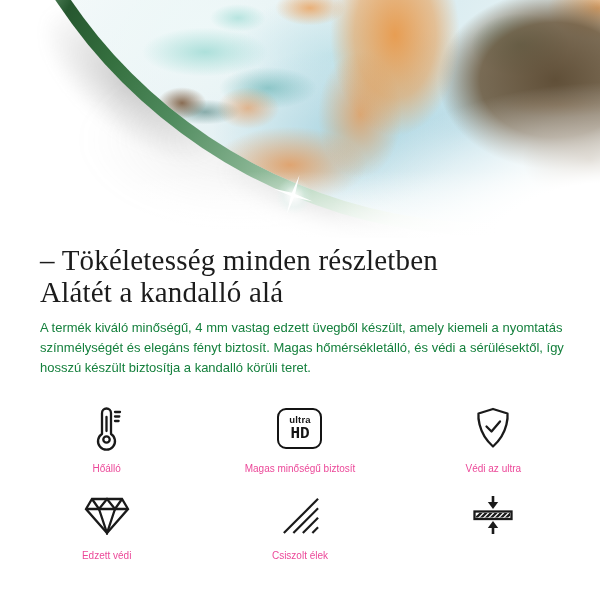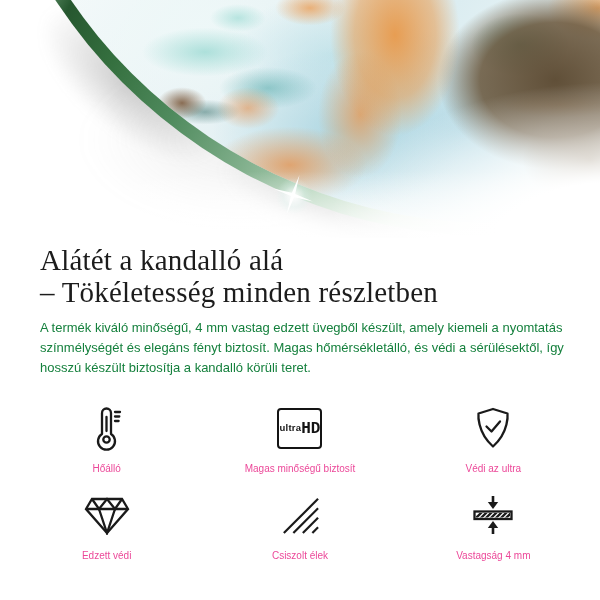--- a/index.html
+++ b/index.html
@@ -111,22 +111,22 @@
   .feature-label {
     margin-top: 8px;
     font-size: 10px;
     line-height: 18px;
     color: #ec4899;
     text-align: center;
   }
   svg.icon { stroke: #1a1a1a; fill: none; stroke-width: 2.3; }
   .uhd-box {
     width: 45px; height: 41px;
-    border: 2.5px solid #141414; border-radius: 4px;
-    display: flex; align-items: center; justify-content: center;
+    border: 2.5px solid #141414; border-radius: 9px;
+    display: flex; flex-direction: column; align-items: center; justify-content: center;
     color: #141414; background: #ffffff;
   }
   .uhd-box .u-small { font-size: 9.5px; font-weight: 600; line-height: 10px; letter-spacing: 0.2px; }
   .uhd-box .u-big   { font-size: 16px;  font-weight: 800; line-height: 16px; margin-top: 1px; font-family: Liberation Mono, monospace; }
 </style>
 </head>
 <body>
 
 <div class="hero">
   <div class="shadow-c"></div>
@@ -135,22 +135,22 @@
   <div class="edge"></div>
   <div class="marble"></div>
   <div class="fade-overlay"></div>
   <div class="sparkle-glow"></div>
   <svg class="sparkle" viewBox="0 0 44 44">
     <path d="M22 0 L23.8 20.2 L44 22 L23.8 23.8 L22 44 L20.2 23.8 L0 22 L20.2 20.2 Z" fill="#ffffff" opacity="0.95"></path>
   </svg>
 </div>
 
 <h1 class="title">
+  <span>– Tökéletesség minden részletben</span>
   <span>Alátét a kandalló alá</span>
-  <span>– Tökéletesség minden részletben</span>
 </h1>
 
 <div class="intro">
   <div>A termék kiváló minőségű, 4 mm vastag edzett üvegből készült, amely kiemeli a nyomtatás</div>
   <div>színmélységét és elegáns fényt biztosít. Magas hőmérsékletálló, és védi a sérülésektől, így</div>
   <div>hosszú készült biztosítja a kandalló körüli teret.</div>
 </div>
 
 <div class="features">
 
@@ -229,16 +229,15 @@
           <line x1="20" y1="27" x2="33" y2="14"></line>
           <line x1="25" y1="27" x2="38" y2="14"></line>
           <line x1="30" y1="27" x2="43" y2="14"></line>
         </g>
         <line x1="21" y1="1" x2="21" y2="7" stroke-width="2.6"></line>
         <polygon points="15.8,7 26.2,7 21,14" fill="#1a1a1a" stroke="none"></polygon>
         <line x1="21" y1="39" x2="21" y2="33" stroke-width="2.6"></line>
         <polygon points="15.8,33 26.2,33 21,26" fill="#1a1a1a" stroke="none"></polygon>
       </svg>
     </div>
-    <div class="feature-label">Vastagság 4 mm</div>
   </div>
 
 </div>
 
 </body></html>

